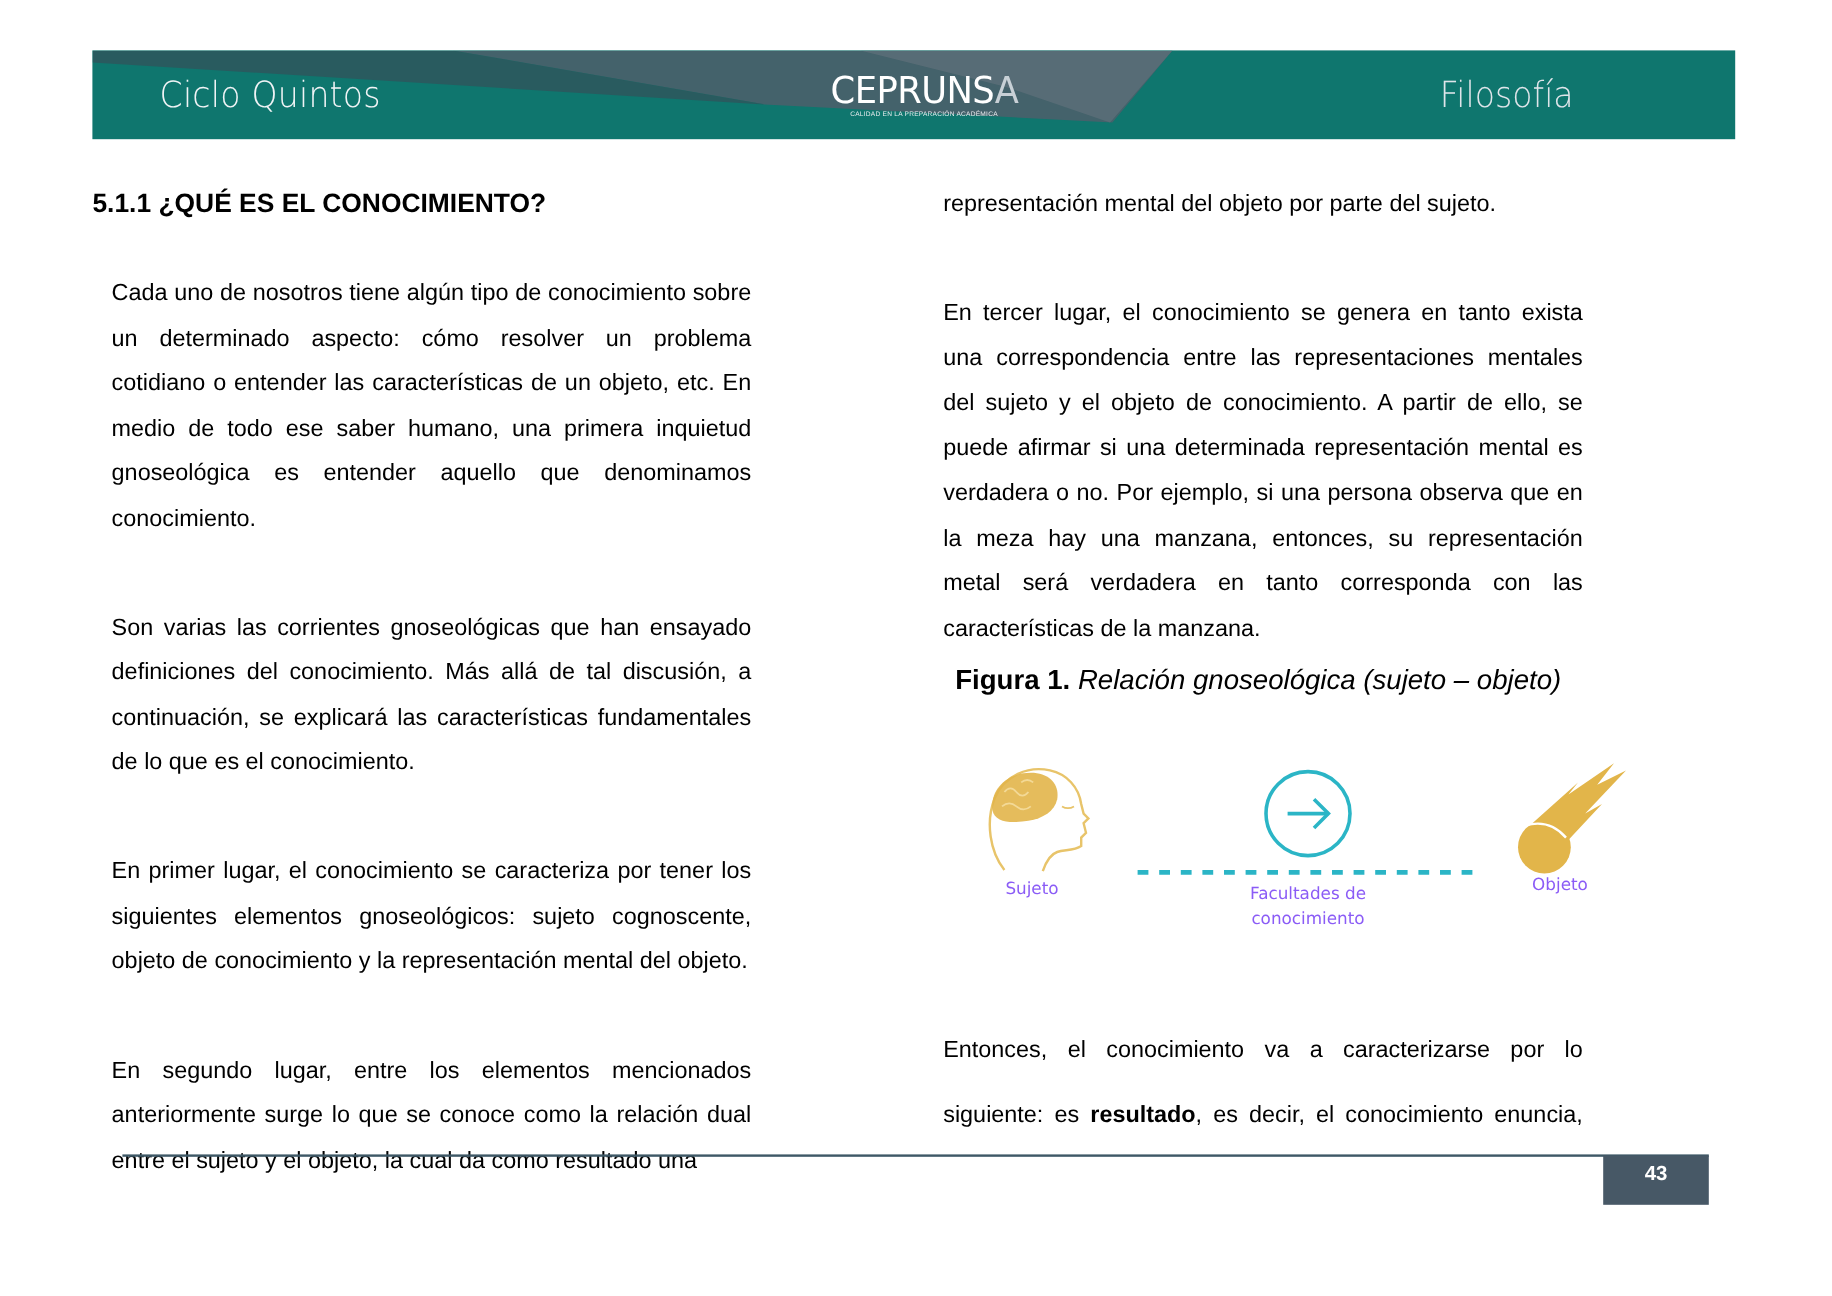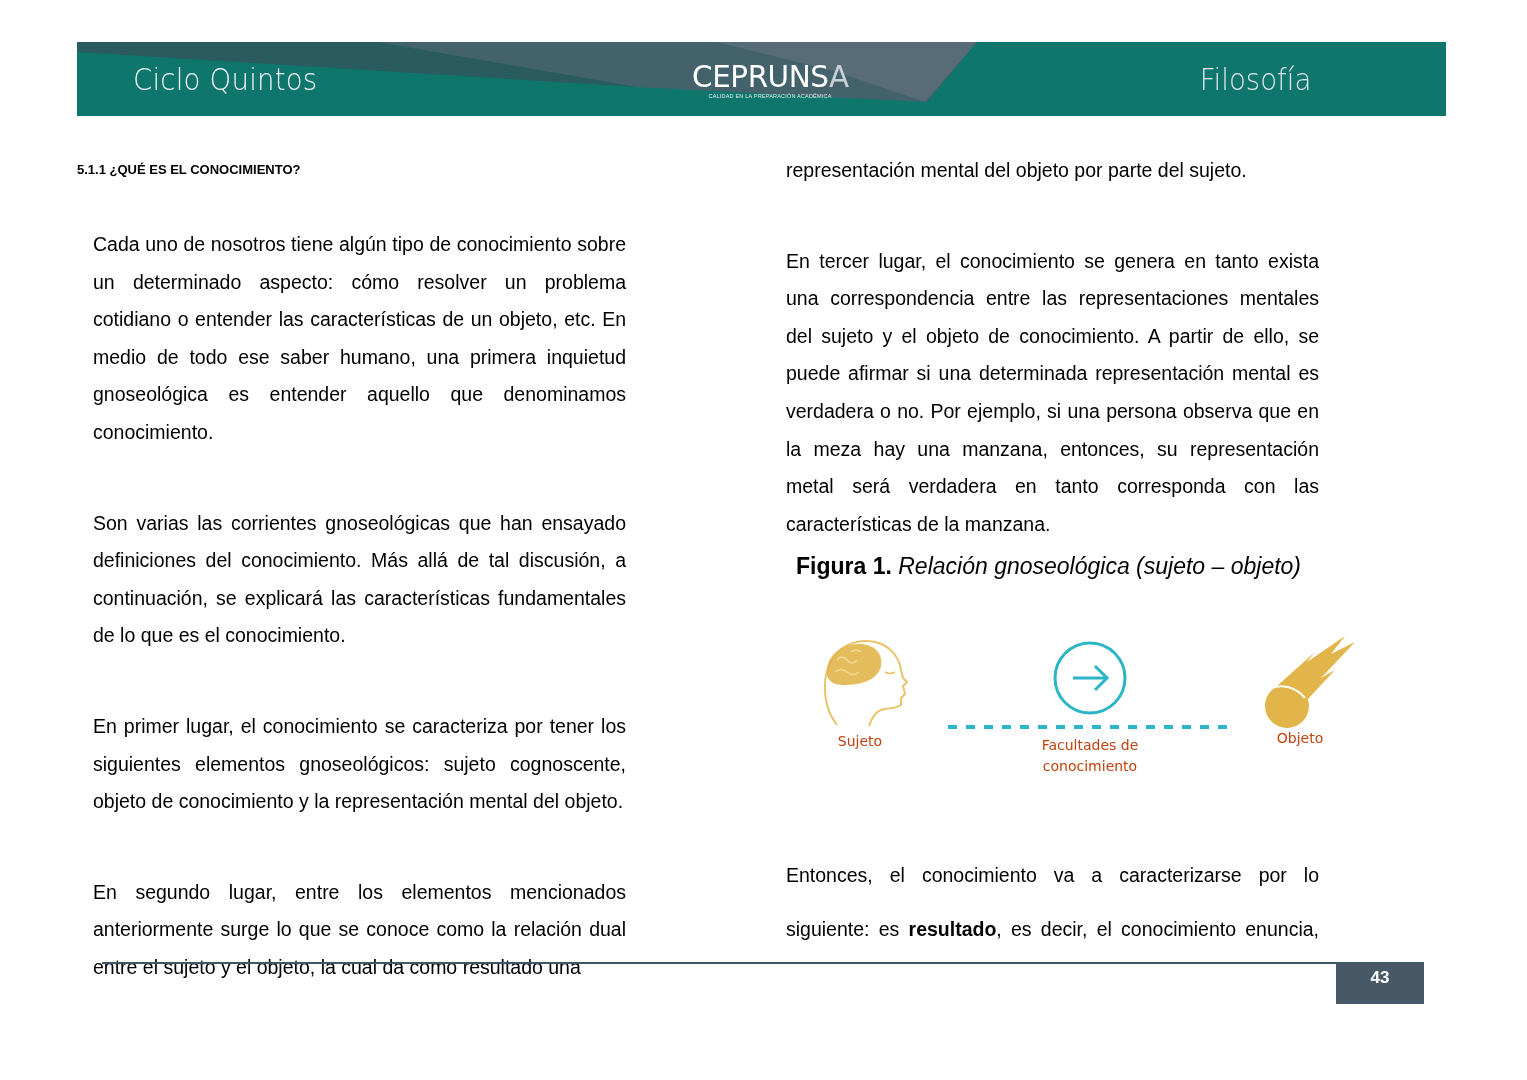--- a/index.html
+++ b/index.html
@@ -19,32 +19,32 @@
     .logo { position: absolute; left: 610px; top: 18px; width: 166px; text-align: center; }
     .logo .name { font-family: "DejaVu Sans", sans-serif; font-size: 31px; color: #ffffff;
               letter-spacing: -0.5px; line-height: 32px; transform: scaleX(0.95); display: inline-block; }
     .logo .name .a { color: #c8d0d6; }
     .logo .tag { font-size: 5.5px; color: #e6eaed; letter-spacing: 0.2px; margin-top: 1px; }
 
     
     .col { position: absolute; top: 150px; width: 565px; }
     .col.left { left: 77px; }
     .col.right { left: 770px; }
-    .heading { font-size: 13px; font-weight: bold; margin: 0; height: 40px; line-height: 40px; }
+    .heading { font-size: 22px; font-weight: bold; margin: 0; height: 40px; line-height: 40px; }
     p.body { font-size: 19.5px; line-height: 37.6px; margin: 16px; text-align: justify;
              text-align-last: left; }
     .gap { height: 21px; }
 
     .figure-caption { position: absolute; left: 796px; top: 553px; font-size: 23px; }
     .figure-caption .lbl { font-weight: bold; }
     .figure-caption .txt { font-style: italic; }
 
     .figure { position: absolute; left: 815px; top: 630px; width: 555px; height: 155px; }
     .fig-label { position: absolute; font-family: "DejaVu Sans", sans-serif; font-size: 14px;
-                 color: #c2410c; text-align: center; line-height: 21px; }
+                 color: #8b5cf6; text-align: center; line-height: 21px; }
 
     .right-bottom { position: absolute; left: 770px; top: 841px; width: 565px; }
 
     
     .footer-line { position: absolute; left: 102px; top: 962px; width: 1322px; height: 2px;
                    background: #3e5866; }
     .page-num { position: absolute; left: 1336px; top: 963px; width: 88px; height: 41px;
                 background: #475866; color: #fff; font-weight: bold; font-size: 17px;
                 text-align: center; line-height: 29px; }
   </style>

